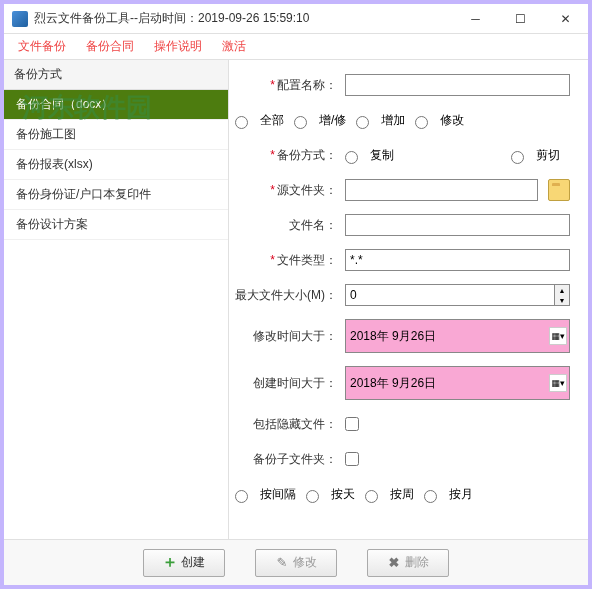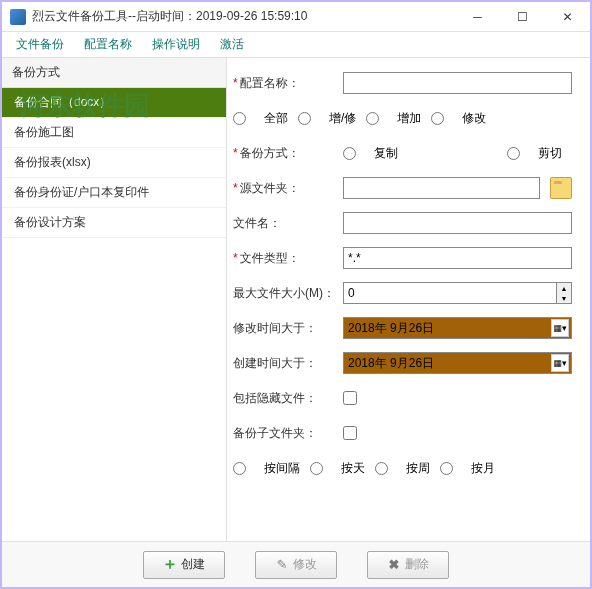--- a/index.html
+++ b/index.html
@@ -1,47 +1,47 @@
 <!DOCTYPE html>
 <html><head>
 <meta charset="utf-8">
 <style>
 *{box-sizing:border-box;margin:0;padding:0;font-family:"Microsoft YaHei","Segoe UI",sans-serif;font-size:12px}
 body{background:#fff;width:592px;height:589px;overflow:hidden;position:relative}
-.window{width:592px;height:589px;border:2px solid #c4b5fd;display:flex;flex-direction:column;background:#fff}
+.window{width:592px;height:589px;border:4px solid #c4b5fd;display:flex;flex-direction:column;background:#fff}
 .titlebar{height:30px;background:#fff;display:flex;align-items:center;padding:0 0 0 8px;border-bottom:1px solid #e0e0e0}
 .title-icon{width:16px;height:16px;margin-right:6px;display:inline-block;background:linear-gradient(135deg,#4a90d9,#2060a0);border-radius:2px}
 .title-text{flex:1;color:#333}
 .winbtns{display:flex;height:100%}
 .winbtn{width:45px;height:29px;display:flex;align-items:center;justify-content:center;color:#333}
 .menubar{height:26px;display:flex;align-items:center;padding:0 4px;border-bottom:1px solid #e0e0e0}
-.menuitem{padding:11px 10px;color:#0f766e}
+.menuitem{padding:11px 10px;color:#ef4444}
 .body{flex:1;display:flex;position:relative}
 .sidebar{width:225px;border-right:1px solid #e0e0e0;background:#fff}
 .list-header{padding:6px 10px;background:#f5f5f5;color:#333;border-bottom:1px solid #e0e0e0}
 .list-item{padding:6px 12px;color:#333;border-bottom:1px solid #f0f0f0}
 .list-item.selected{background:#4d7c0f;color:#fff}
 .form{flex:1;padding:14px 18px 4px 6px;overflow:auto}
 .row{display:flex;align-items:center;margin-bottom:13px;min-height:22px}
-.label{width:110px;text-align:left;padding-right:8px;color:#333;white-space:nowrap}
+.label{width:110px;text-align:right;padding-right:8px;color:#333;white-space:nowrap}
 .req{color:#d9001b;margin-right:2px}
 .ctrl{flex:1;display:flex;align-items:center;gap:10px}
 input[type=text]{width:100%;height:22px;border:1px solid #888;padding:0 4px;background:#fff}
 .radio-group{display:flex;gap:10px;align-items:center;font-size:12px}
 .radio-group.spread{justify-content:space-between;width:100%}
-.radio-opt{display:flex;align-items:center;gap:18px;white-space:nowrap}
+.radio-opt{display:flex;align-items:flex-end;gap:12px;white-space:nowrap}
 input[type=radio]{width:13px;height:13px}
 input[type=checkbox]{width:14px;height:14px}
 .folder-btn{width:22px;height:22px;background:#f8d775;border:1px solid #c0a040;border-radius:2px;flex-shrink:0;position:relative}
 .folder-btn::before{content:"";position:absolute;top:3px;left:3px;width:8px;height:3px;background:#e0b050;border-radius:1px 1px 0 0}
 .spinner{display:flex;width:100%}
 .spinner input{flex:1;border-right:none}
 .spin-btns{width:16px;display:flex;flex-direction:column;border:1px solid #888}
 .spin-btn{flex:1;display:flex;align-items:center;justify-content:center;font-size:7px;background:#f0f0f0;line-height:1}
-.datepicker{display:flex;width:100%;border:1px solid #888;height:22px;align-items:center;background:#a16207}
+.datepicker{display:flex;width:100%;border:1px solid #888;height:34px;align-items:center;background:#f9a8d4}
 .datepicker span{flex:1;padding:0 4px}
 .date-btn{width:18px;height:18px;margin-right:2px;display:flex;align-items:center;justify-content:center;background:#fff;border:1px solid #ccc;font-size:9px}
 .buttonbar{height:46px;display:flex;align-items:center;justify-content:center;gap:30px;border-top:1px solid #e0e0e0;background:#f8f8f8}
 .btn{width:82px;height:28px;display:flex;align-items:center;justify-content:center;gap:4px;background:linear-gradient(#fdfdfd,#e8e8e8);border:1px solid #aaa;border-radius:2px;color:#333}
 .btn.disabled{color:#999}
 .btn-icon{width:14px;height:14px;display:inline-flex;align-items:center;justify-content:center}
 .plus{color:#3a9e3a;font-weight:bold;font-size:16px}
 .pencil{color:#888;font-size:13px}
 .xmark{color:#777;font-weight:bold;font-size:13px}
 .watermark{position:absolute;top:30px;left:18px;pointer-events:none;z-index:5}
@@ -58,21 +58,21 @@
     <span class="title-text">烈云文件备份工具--启动时间：2019-09-26 15:59:10</span>
     <div class="winbtns">
       <div class="winbtn">─</div>
       <div class="winbtn">☐</div>
       <div class="winbtn close">✕</div>
     </div>
   </div>
 
   <div class="menubar">
     <div class="menuitem">文件备份</div>
-    <div class="menuitem">配置名称</div>
+    <div class="menuitem">备份合同</div>
     <div class="menuitem">操作说明</div>
     <div class="menuitem">激活</div>
   </div>
 
   <div class="body">
 
     <div class="watermark">
       <div class="wm1">河东软件园</div>
     </div>
 

